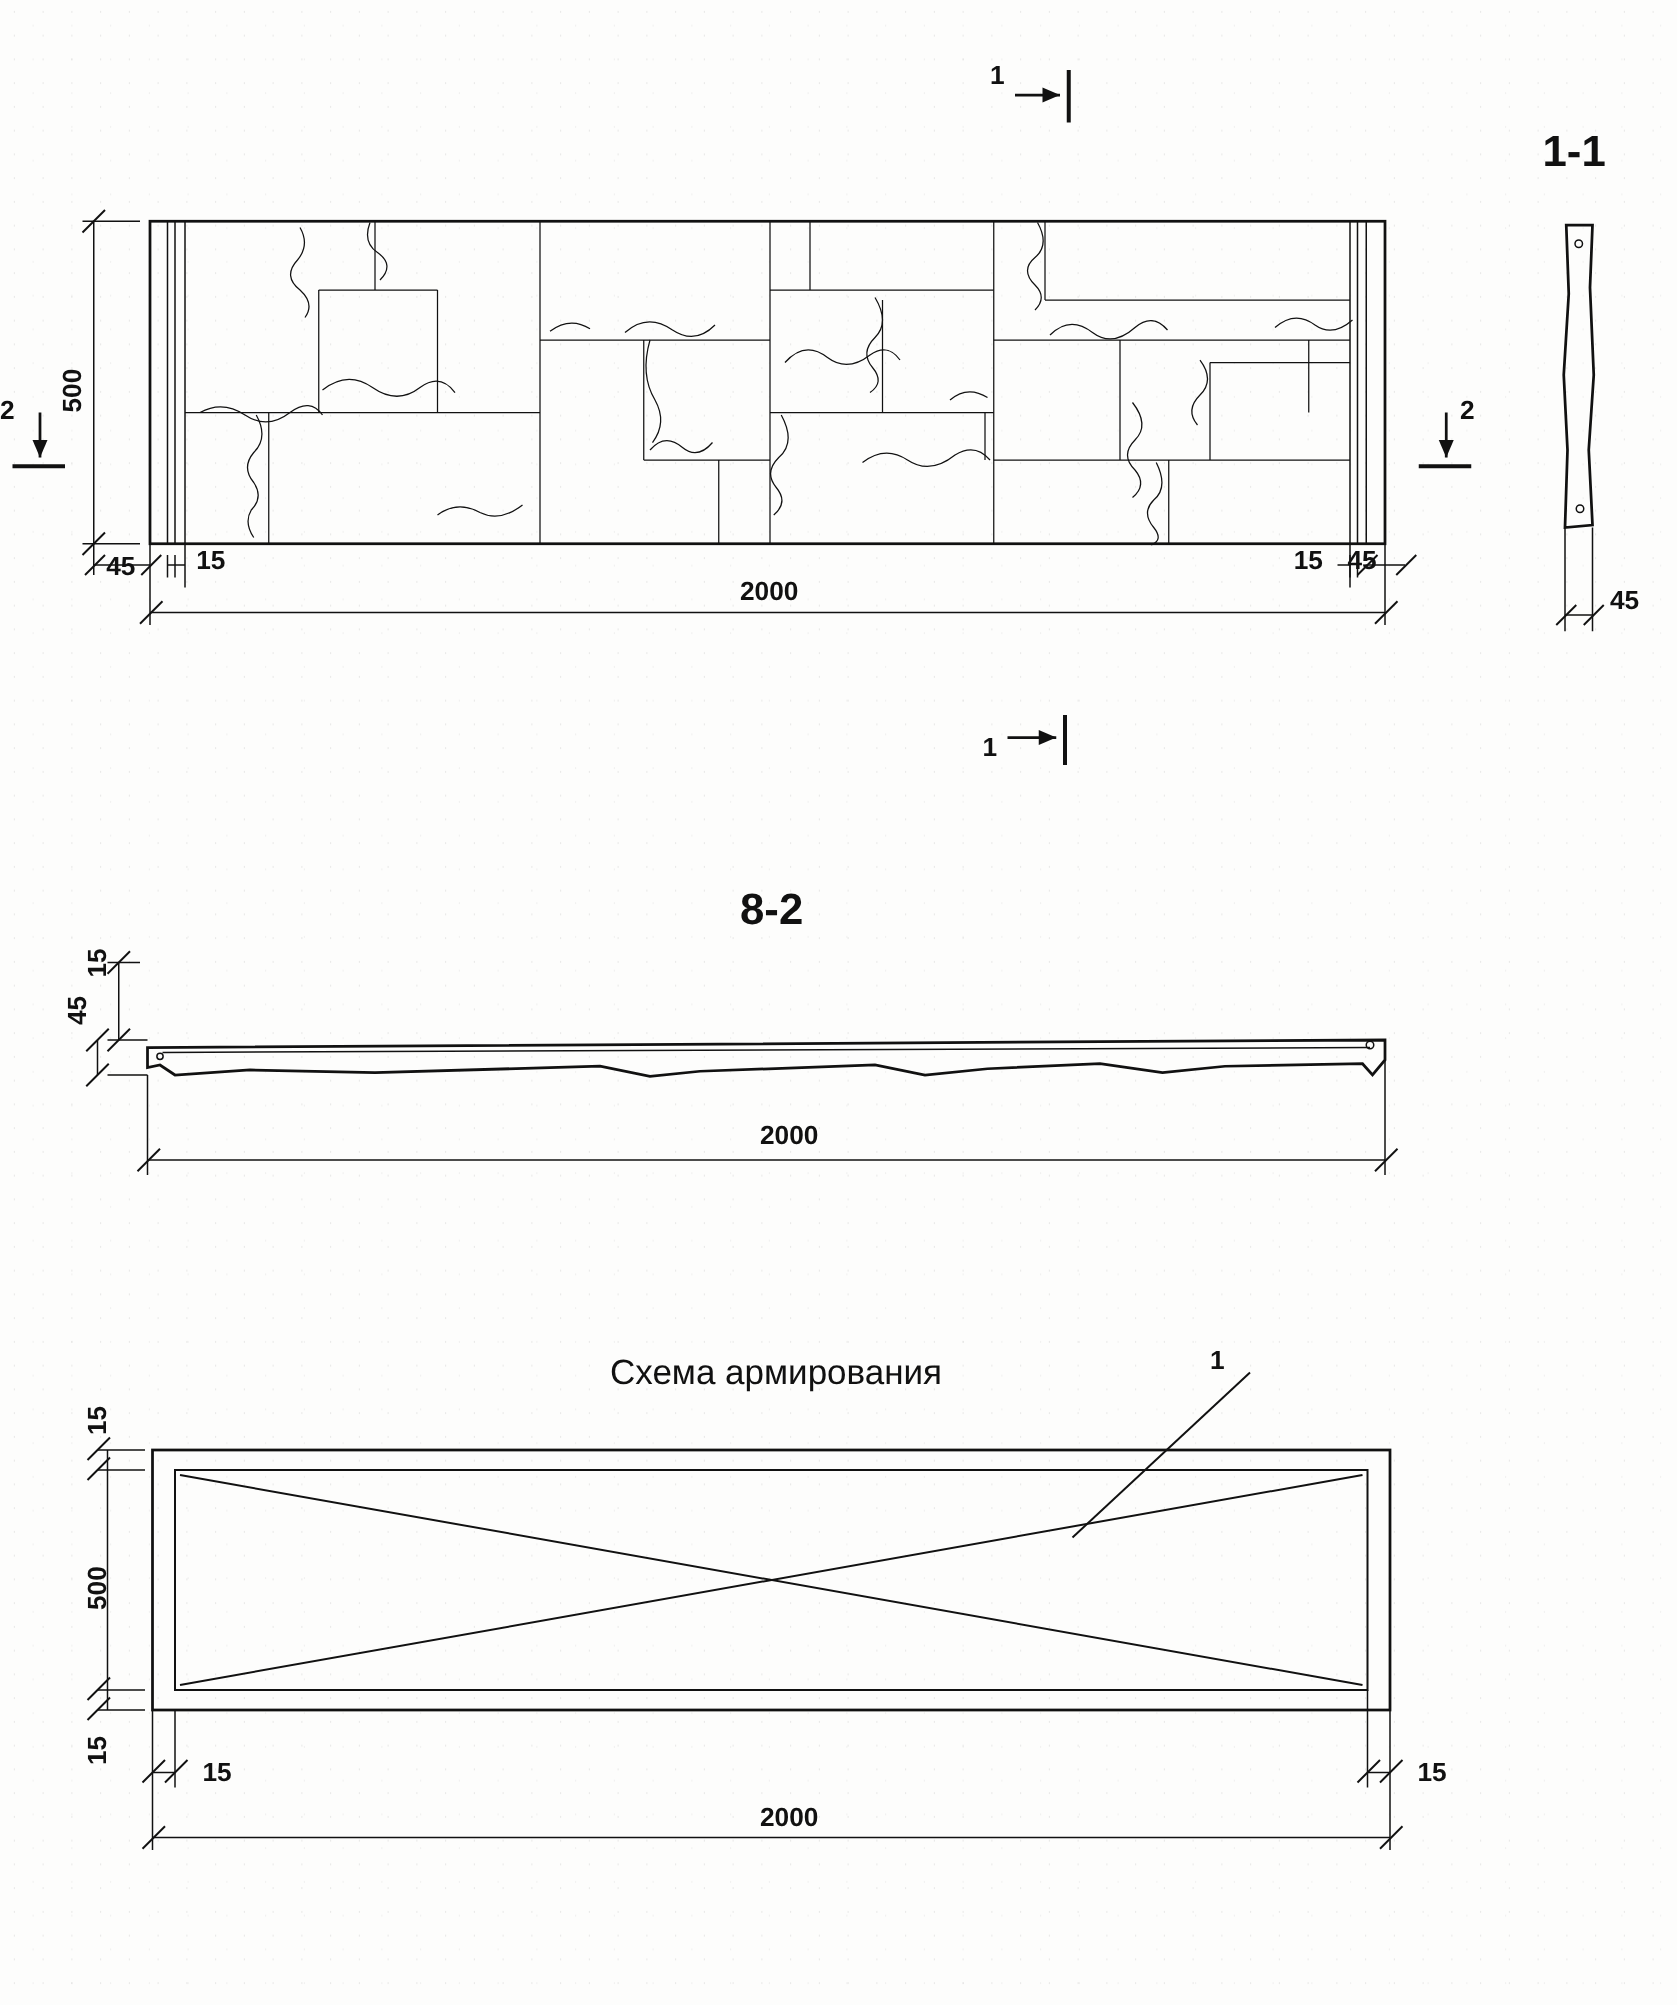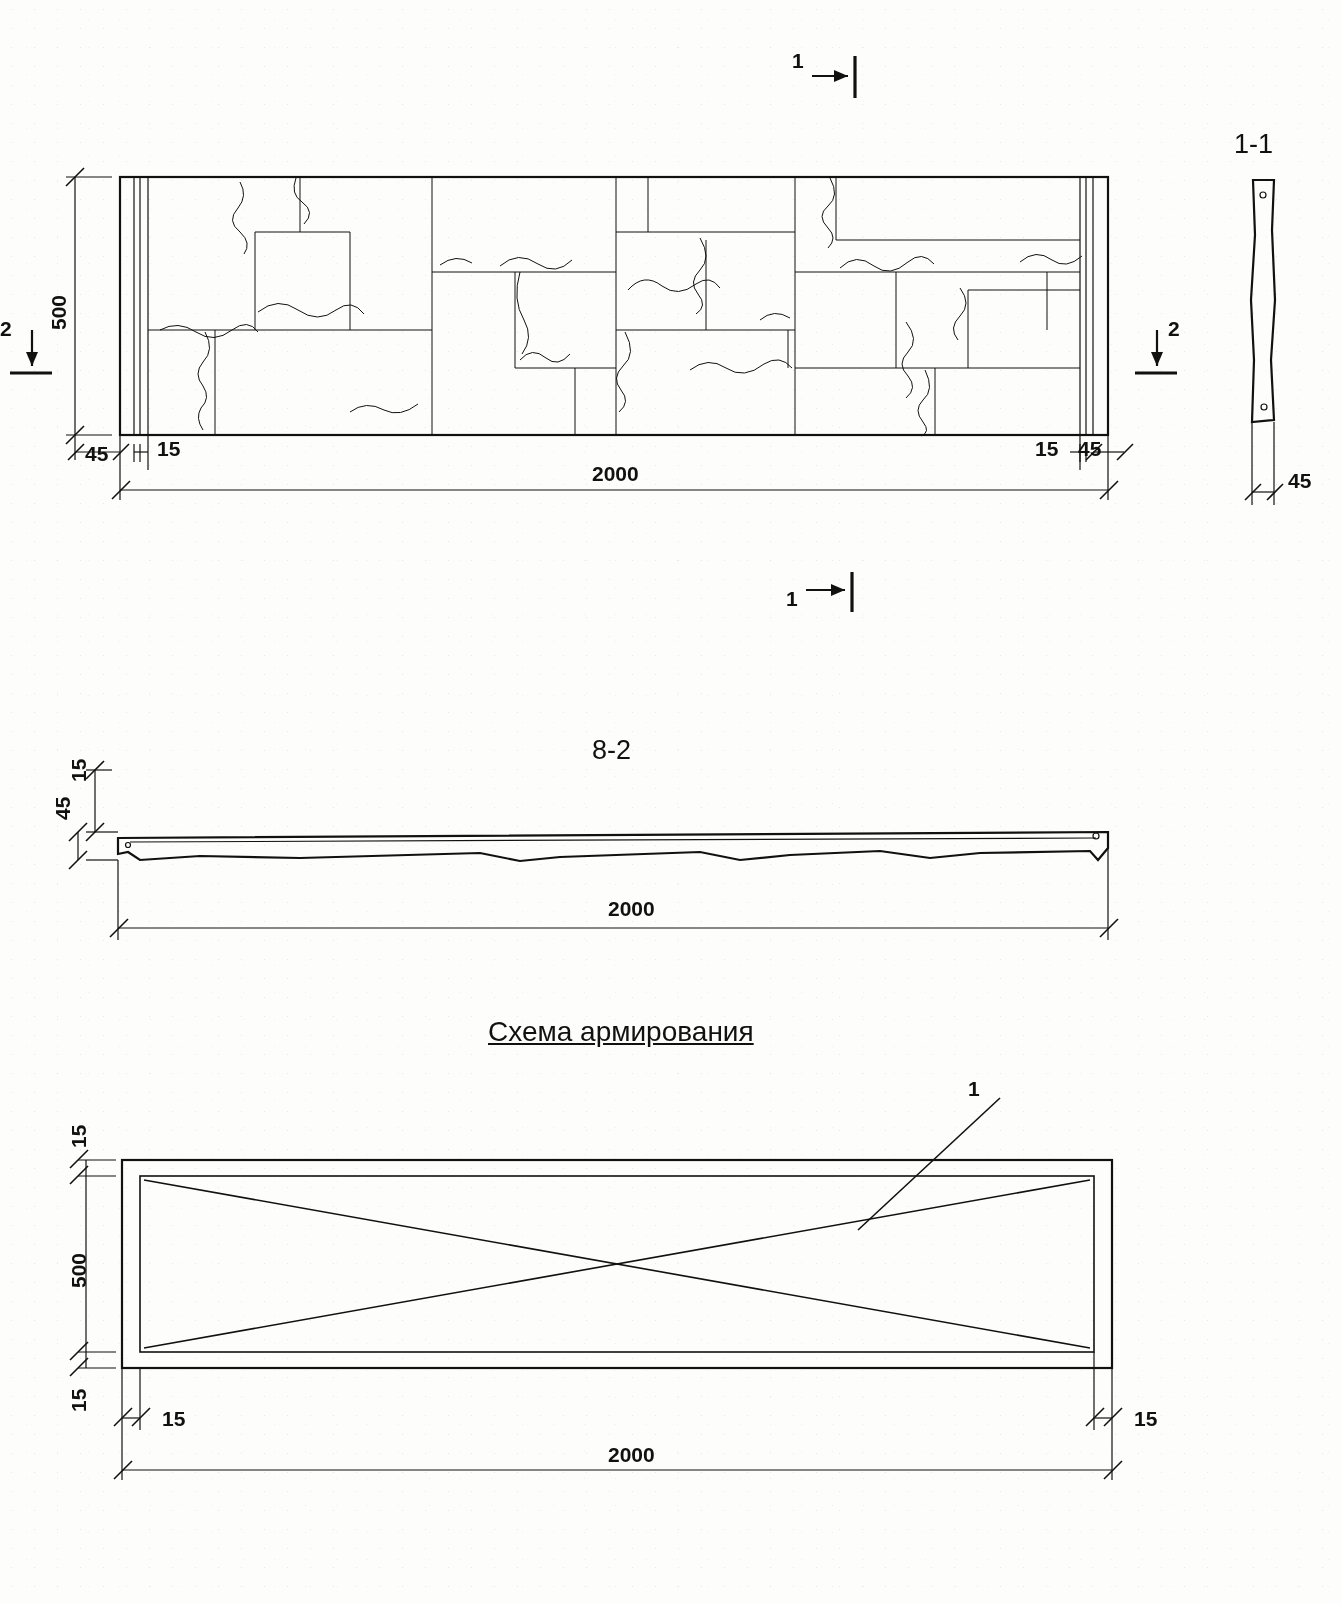--- a/index.html
+++ b/index.html
@@ -28,21 +28,21 @@
     background-position: 0 0, 11px 7px;
     pointer-events: none;
   }
   .lbl {
     position: absolute;
     font-size: 21px;
     line-height: 1;
     white-space: nowrap;
   }
   .lbl.bold { font-weight: bold; }
-  .lbl.big { font-size: 27px; font-weight: normal; margin-top: 27px; }
+  .lbl.big { font-size: 35px; font-weight: bold; }
   .lbl.title { font-size: 28px; }
   .rot90 {
     transform: rotate(-90deg);
     transform-origin: left top;
   }
   svg { position: absolute; left: 0; top: 0; overflow: visible; }
   .ln { stroke: #111; fill: none; }
   .w2 { stroke-width: 2.2; }
   .w15 { stroke-width: 1.6; }
   .w1 { stroke-width: 1.2; }
@@ -284,21 +284,21 @@
   <div class="lbl bold" style="left:1288px; top:470px;">45</div>
 
   <div class="lbl bold" style="left:786px; top:588px;">1</div>
 
   <div class="lbl big" style="left:592px; top:710px;">8-2</div>
 
   <div class="lbl bold rot90" style="left:68px; top:782px;">15</div>
   <div class="lbl bold rot90" style="left:52px; top:820px;">45</div>
   <div class="lbl bold" style="left:608px; top:898px;">2000</div>
 
-  <div class="lbl title" style="left:488px; top:1018px;text-decoration:underline;">Схема армирования</div>
+  <div class="lbl title" style="left:488px; top:1084px;">Схема армирования</div>
 
   <div class="lbl bold" style="left:968px; top:1078px;">1</div>
 
   <div class="lbl bold rot90" style="left:68px; top:1148px;">15</div>
   <div class="lbl bold rot90" style="left:68px; top:1288px;">500</div>
   <div class="lbl bold rot90" style="left:68px; top:1412px;">15</div>
   <div class="lbl bold" style="left:162px; top:1408px;">15</div>
   <div class="lbl bold" style="left:1134px; top:1408px;">15</div>
   <div class="lbl bold" style="left:608px; top:1444px;">2000</div>
 

